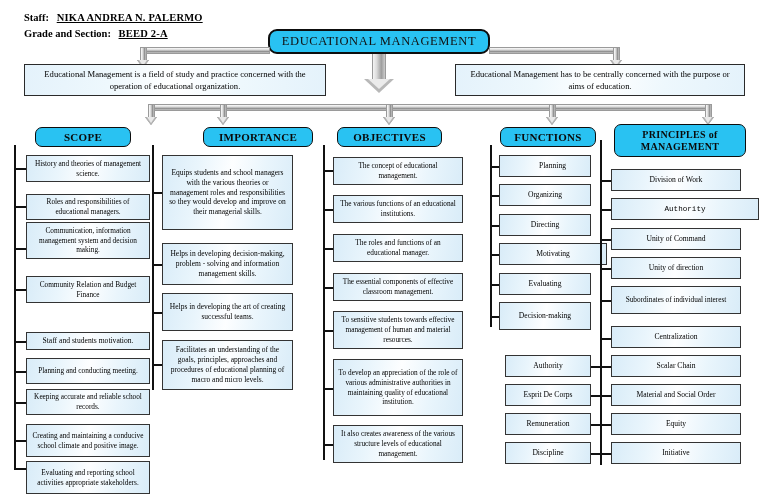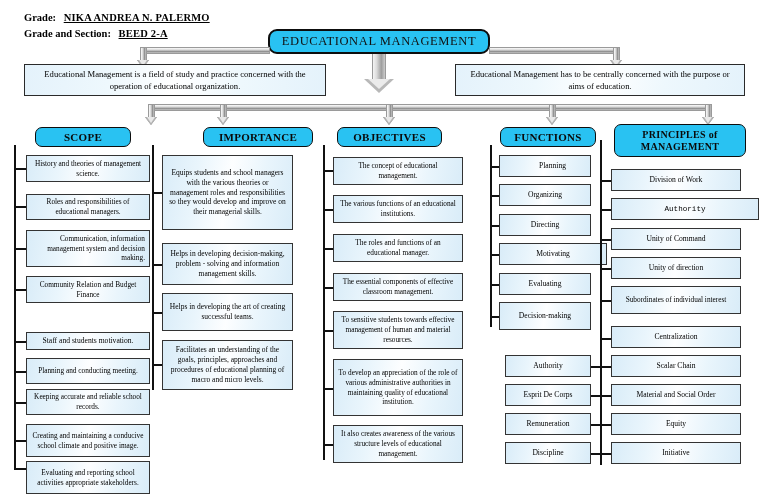--- a/index.html
+++ b/index.html
@@ -88,21 +88,21 @@
   .big-arrow .head2 { position: absolute; left: 4px; top: 25px; width: 0; height: 0;
          border-left: 11px solid transparent; border-right: 11px solid transparent;
          border-top: 10px solid #ebebeb; }
 </style>
 </head>
 <body>
 
 <div id="page">
 
   <div class="hdr-line" style="left:24px; top:12px;">
-    <span class="hdr-label">Grade:</span>
+    <span class="hdr-label">Staff:</span>
     <span class="hdr-val" style="margin-left:5px;">NIKA ANDREA N. PALERMO</span>
   </div>
   <div class="hdr-line" style="left:24px; top:28px;">
     <span class="hdr-label">Grade and Section:</span>
     <span class="hdr-val" style="margin-left:5px;">BEED 2-A</span>
   </div>
 
   <div class="title-box" style="left:268px; top:29px; width:222px; height:25px;">
     <span>EDUCATIONAL MANAGEMENT</span>
   </div>
@@ -157,21 +157,21 @@
   <div class="stub" style="left:14px; top:402px; width:12px;"></div>
   <div class="stub" style="left:14px; top:440px; width:12px;"></div>
   <div class="stub" style="left:14px; top:468px; width:12px;"></div>
 
   <div class="item" style="left:26px; top:155px; width:124px; height:27px;">
     <span>History and theories of management science.</span>
     </div>
   <div class="item" style="left:26px; top:194px; width:124px; height:26px;">
     <span>Roles and responsibilities of educational managers.</span>
     </div>
-  <div class="item" style="left:26px; top:230px; width:124px; height:37px;text-align:right;">
+  <div class="item" style="left:26px; top:222px; width:124px; height:37px;">
     <span>Communication, information management system and decision making.</span>
     </div>
   <div class="item" style="left:26px; top:276px; width:124px; height:27px;">
     <span>Community Relation and Budget Finance</span>
     </div>
   <div class="item one" style="left:26px; top:332px; width:124px; height:18px;">
     <span>Staff and students motivation.</span>
     </div>
   <div class="item" style="left:26px; top:358px; width:124px; height:26px;">
     <span>Planning and conducting meeting.</span>

